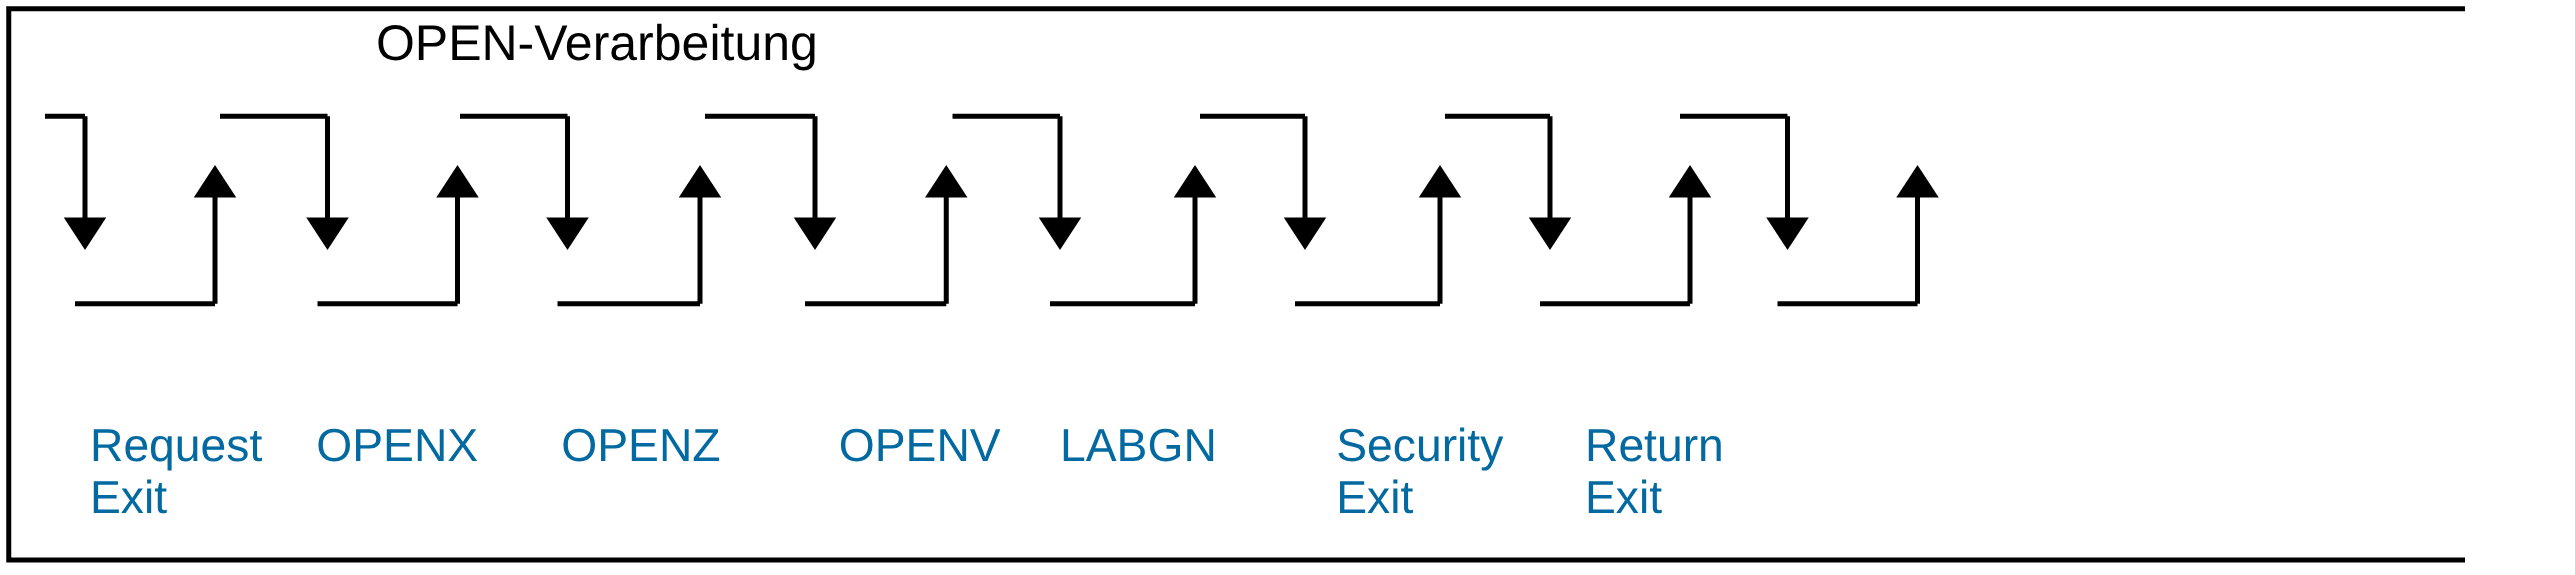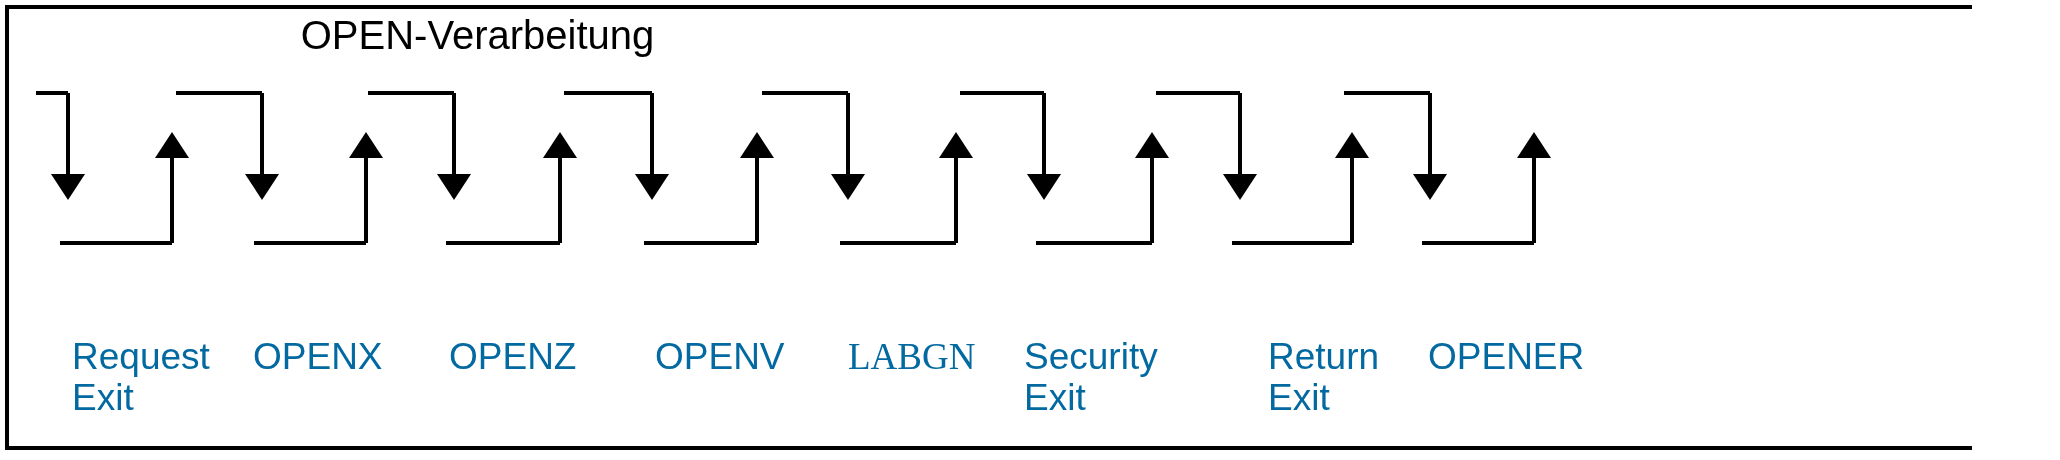--- a/index.html
+++ b/index.html
@@ -121,22 +121,21 @@
       <line x1="1422" y1="243" x2="1534" y2="243" stroke="#000000" stroke-width="4"></line>
       <line x1="1534" y1="243" x2="1534" y2="156" stroke="#000000" stroke-width="4"></line>
       <polygon points="1534,132 1517,158 1551,158" fill="#000000"></polygon>
     </svg>
 
   <div class="label-row">
       <div class="module-label" style="left: 72px;">Request
 Exit</div>
       <div class="module-label" style="left: 449px;">OPENZ</div>
       <div class="module-label" style="left: 253px;">OPENX</div>
-      <div class="module-label" style="left: 655px; text-align: right;">OPENV</div>
-      <div class="module-label" style="left: 848px; font-family: Liberation Serif, serif;">LABGN</div>
-      <div class="module-label" style="left: 1024px;">Security
+      <div class="module-label" style="left: 671px; text-align: right;">OPENV</div>
+      <div class="module-label" style="left: 848px;">LABGN</div>
+      <div class="module-label" style="left: 1069px;">Security
 Exit</div>
       <div class="module-label" style="left: 1248px; margin-left: 20px;">Return
 Exit</div>
-      <div class="module-label" style="left: 1428px;">OPENER</div>
     </div>
 
 </div>
 
 </body></html>

